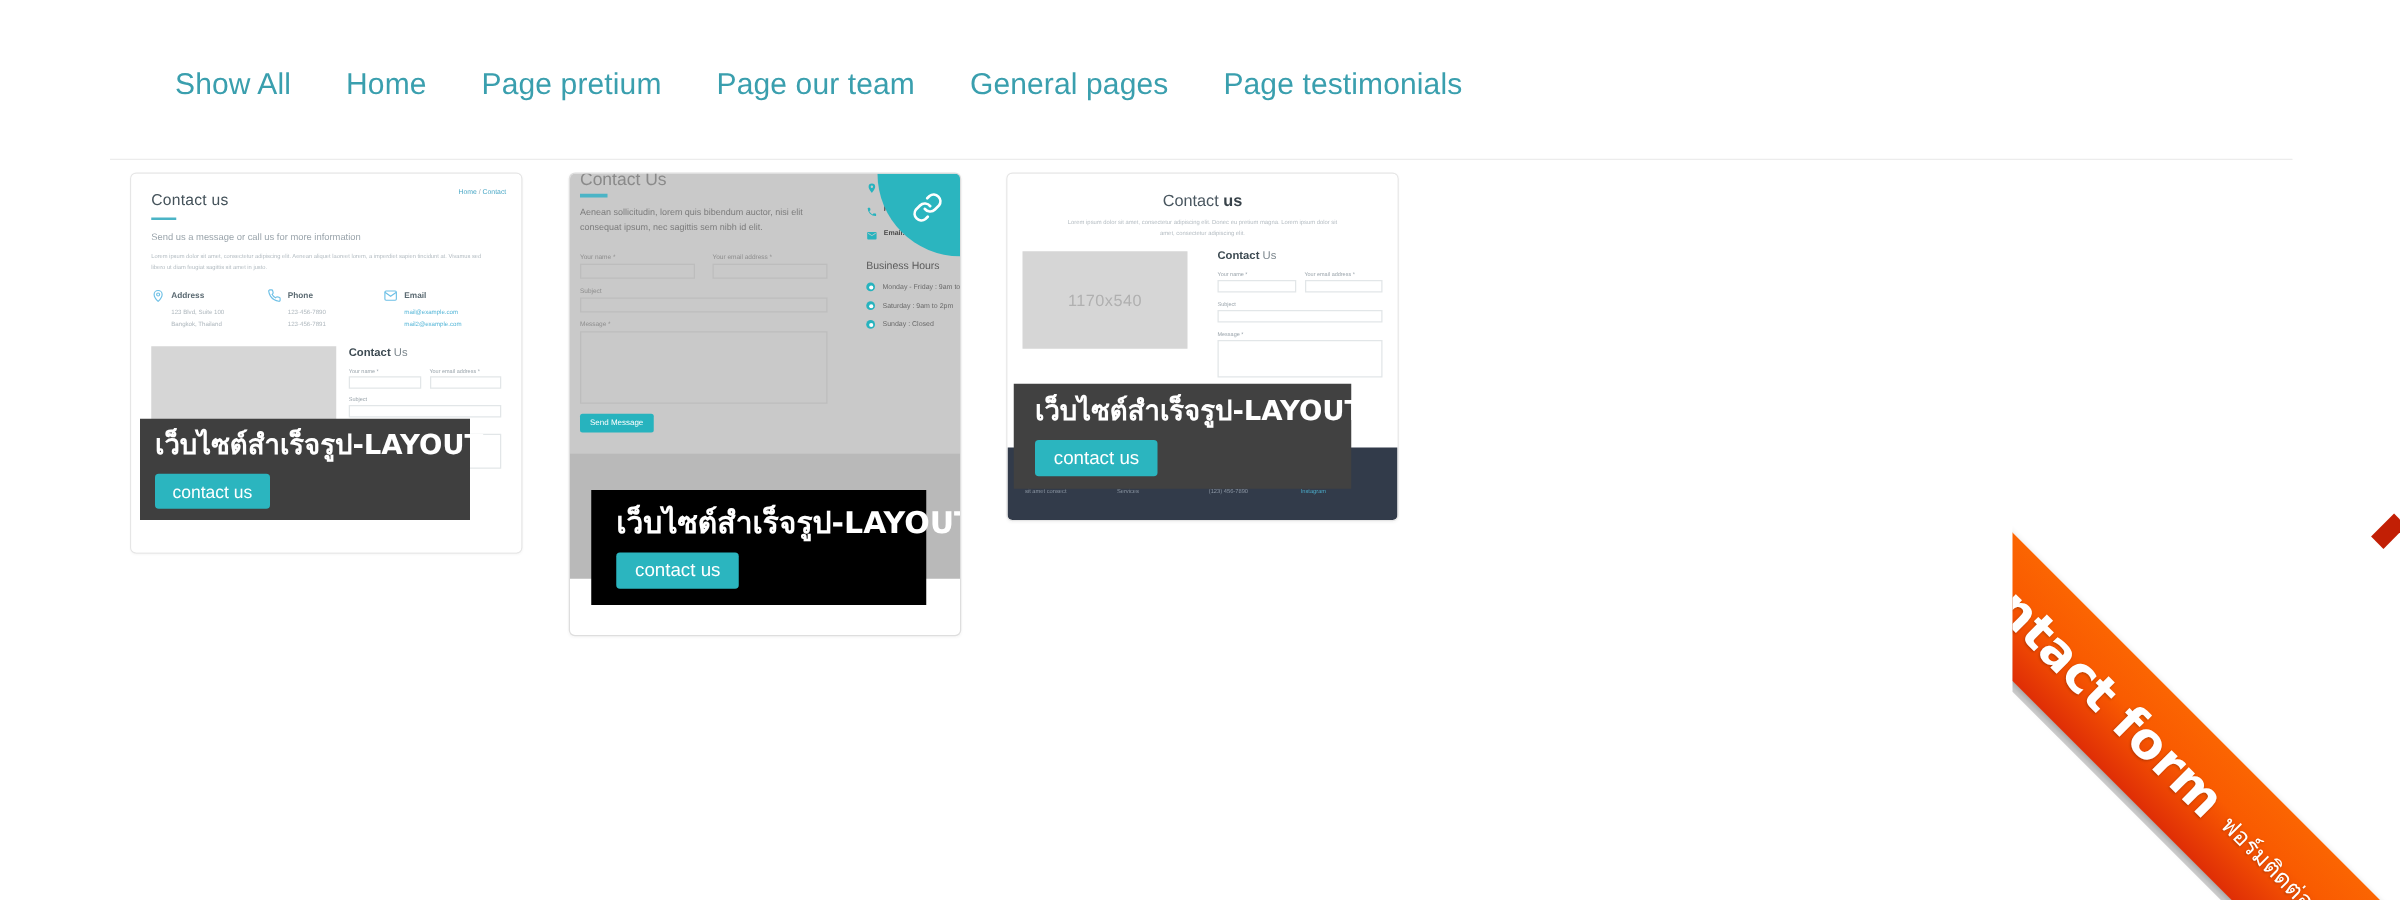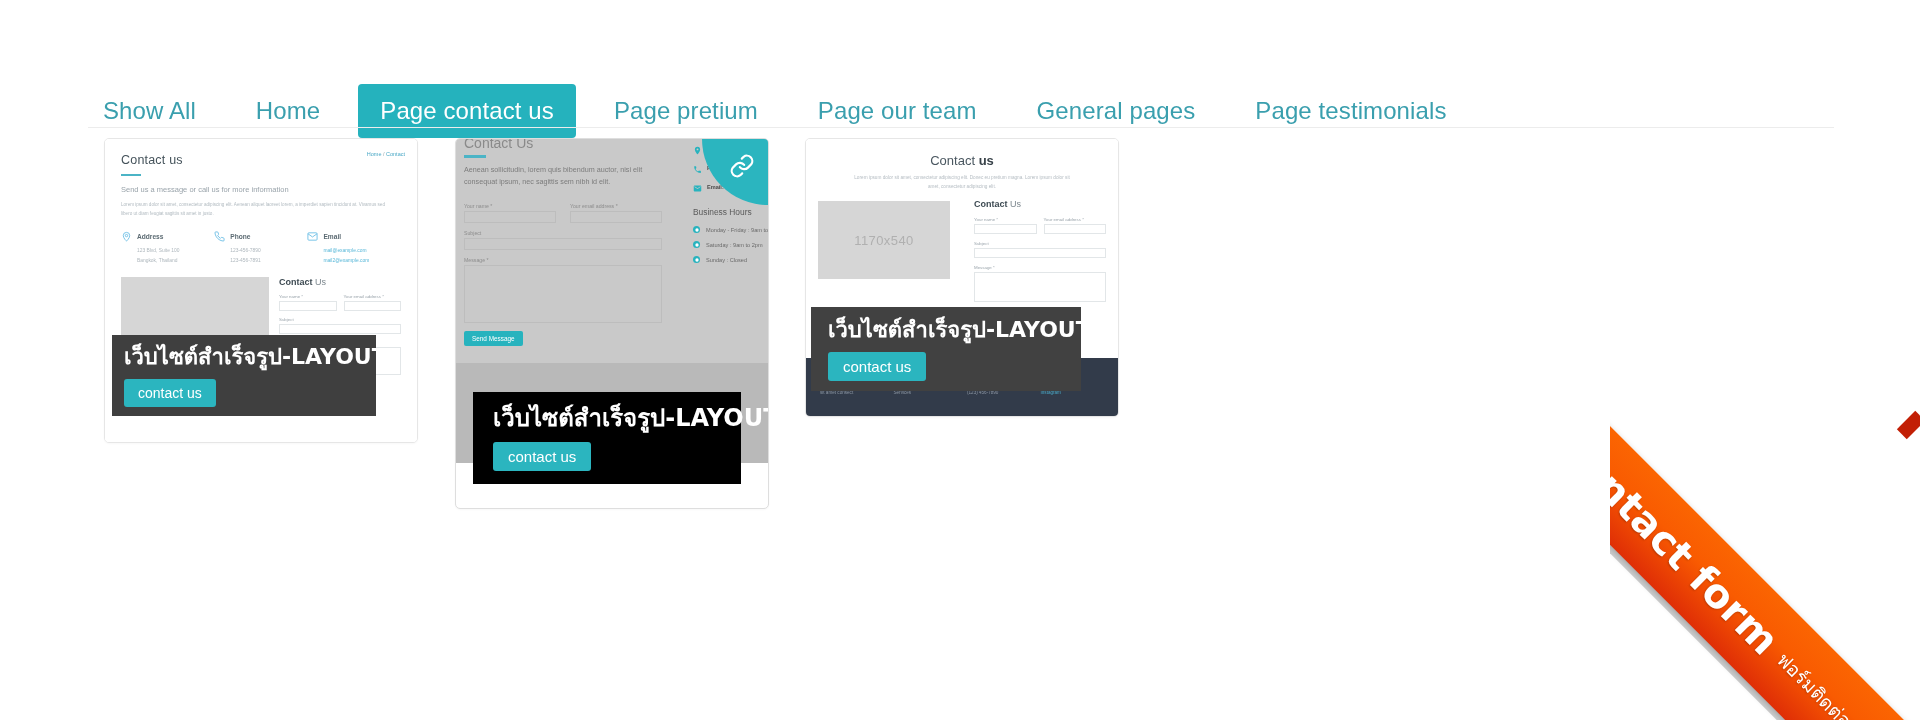--- a/index.html
+++ b/index.html
@@ -7,23 +7,22 @@
     width: 1920px; height: 720px;
     background: #ffffff;
     font-family: "Liberation Sans", sans-serif;
     overflow: hidden;
   }
   .page { position: relative; width: 1920px; height: 720px; background:#fff; overflow:hidden; }
 
   
   .filter-nav {
     position: absolute; left: 0; top: 0; width: 1920px; height: 135px;
-    display: flex; align-items: center; padding-left: 81px;
-    gap: 16px;
-    margin-top: 43px;
+    display: flex; align-items: center; padding-left: 118px;
+    gap: 0px;
   }
   .filter-item {
     font-size: 24px; color: #3a9fae; letter-spacing: .1px;
     padding: 13px 22px; border-radius: 4px; white-space: nowrap;
     font-family: "Liberation Sans", sans-serif; cursor: pointer;
   }
   .filter-item.active { background: #25b2bd; color: #ffffff; }
 
   .nav-divider {
     position: absolute; left: 88px; top: 127px; width: 1746px; height: 1px;
@@ -181,21 +180,20 @@
                 background:#c21f05; transform:rotate(45deg); }
 </style>
 </head>
 <body>
 
 <div class="page">
 
   <nav class="filter-nav">
     <div class="filter-item">Show All</div>
     <div class="filter-item">Home</div>
-    <div class="filter-item active">Page contact us</div>
     <div class="filter-item">Page pretium</div>
     <div class="filter-item">Page our team</div>
     <div class="filter-item">General pages</div>
     <div class="filter-item">Page testimonials</div>
   </nav>
   <div class="nav-divider"></div>
 
   <div class="grid">
 
     <div class="card card-1">

